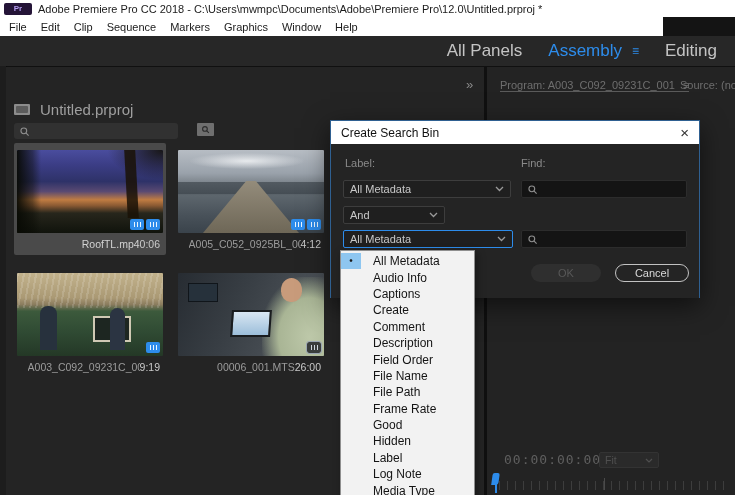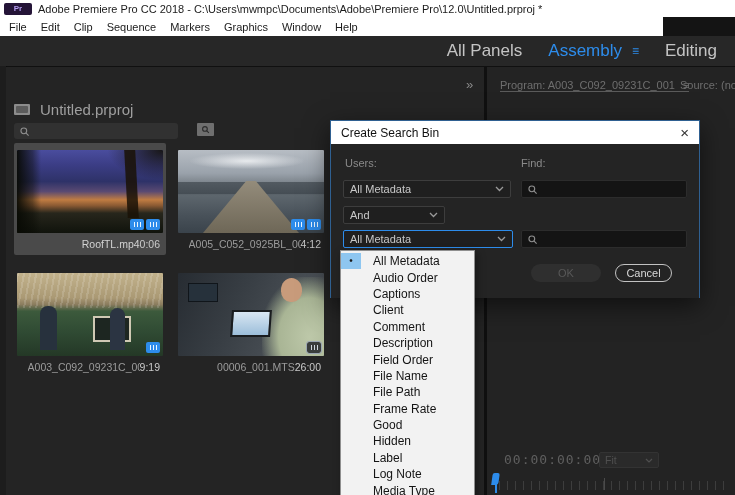--- a/index.html
+++ b/index.html
@@ -88,21 +88,21 @@
   .dlg-title{font-size:12px;color:#111111;}
   .dlg-close{font-size:15px;color:#333333;line-height:1;cursor:default;}
   .dlg-body{position:relative;height:154px;background:#242424;}
   .dlg-label{position:absolute;font-size:11px;color:#8a8a8a;}
   .dd{position:absolute;height:18px;background:#1f1f1f;border:1px solid #3d3d3d;border-radius:2px;display:flex;align-items:center;justify-content:space-between;padding:0 6px;box-sizing:border-box;}
   .dd span{font-size:11px;color:#c8c8c8;}
   .dd.focused{border-color:#2d8ceb;}
   .find-input{position:absolute;height:18px;background:#141414;border:1px solid #2c2c2c;border-radius:2px;display:flex;align-items:center;padding-left:5px;box-sizing:border-box;}
   .btn{position:absolute;height:18px;border-radius:9px;font-size:11px;display:flex;align-items:center;justify-content:center;box-sizing:border-box;}
   .btn-ok{left:200px;top:120px;width:70px;background:#2f2f2f;color:#585858;}
-  .btn-cancel{left:284px;top:120px;width:57px;background:transparent;border:1px solid #c2c2c2;color:#d8d8d8;}
+  .btn-cancel{left:284px;top:120px;width:74px;background:transparent;border:1px solid #c2c2c2;color:#d8d8d8;}
 
   
   .dd-list{left:340px;top:250px;width:135px;z-index:20;background:#f2f2f2;border:1px solid #8f8f8f;box-sizing:border-box;padding:2px 0;box-shadow:2px 3px 8px rgba(0,0,0,.4);}
   .dd-item{height:16.4px;display:flex;align-items:center;}
   .dd-gutter{width:20px;height:16.4px;flex:0 0 auto;display:flex;align-items:center;justify-content:center;}
   .dd-gutter.sel{background:#8ec6f0;}
   .dd-bullet{font-size:10px;color:#1a1a1a;line-height:1;}
   .dd-text{font-size:12px;color:#141414;margin-left:12px;white-space:nowrap;}
 
   .mag{flex:0 0 auto;}
@@ -259,21 +259,21 @@
     </div>
   </div>
 </div>
 
 <div class="abs dialog">
   <div class="dlg-titlebar">
     <span class="dlg-title">Create Search Bin</span>
     <span class="dlg-close">×</span>
   </div>
   <div class="dlg-body">
-    <span class="dlg-label" style="left:14px;top:13px;">Users:</span>
+    <span class="dlg-label" style="left:14px;top:13px;">Label:</span>
     <span class="dlg-label" style="left:190px;top:13px;">Find:</span>
 
     <div class="dd" style="left:12px;top:36px;width:168px;">
       <span>All Metadata</span>
       <svg width="9" height="6" viewBox="0 0 9 6">
           <polyline points="1,1 4.5,4.5 8,1" fill="none" stroke="#9a9a9a" stroke-width="1.3"></polyline>
         </svg>
     </div>
     <div class="find-input" style="left:190px;top:36px;width:166px;">
       <svg class="mag" width="11" height="11" viewBox="0 0 16 16">
@@ -311,29 +311,29 @@
 
 <div class="abs dd-list">
   <div class="dd-item">
     <div class="dd-gutter sel">
         <span class="dd-bullet">•</span>
       </div>
     <span class="dd-text" style="margin-left:12px;">All Metadata</span>
   </div>
   <div class="dd-item">
       <div class="dd-gutter"></div>
-      <span class="dd-text">Audio Order</span>
+      <span class="dd-text">Audio Info</span>
     </div>
   <div class="dd-item">
       <div class="dd-gutter"></div>
       <span class="dd-text">Captions</span>
     </div>
   <div class="dd-item">
       <div class="dd-gutter"></div>
-      <span class="dd-text">Client</span>
+      <span class="dd-text">Create</span>
     </div>
   <div class="dd-item">
       <div class="dd-gutter"></div>
       <span class="dd-text">Comment</span>
     </div>
   <div class="dd-item">
       <div class="dd-gutter"></div>
       <span class="dd-text">Description</span>
     </div>
   <div class="dd-item">

